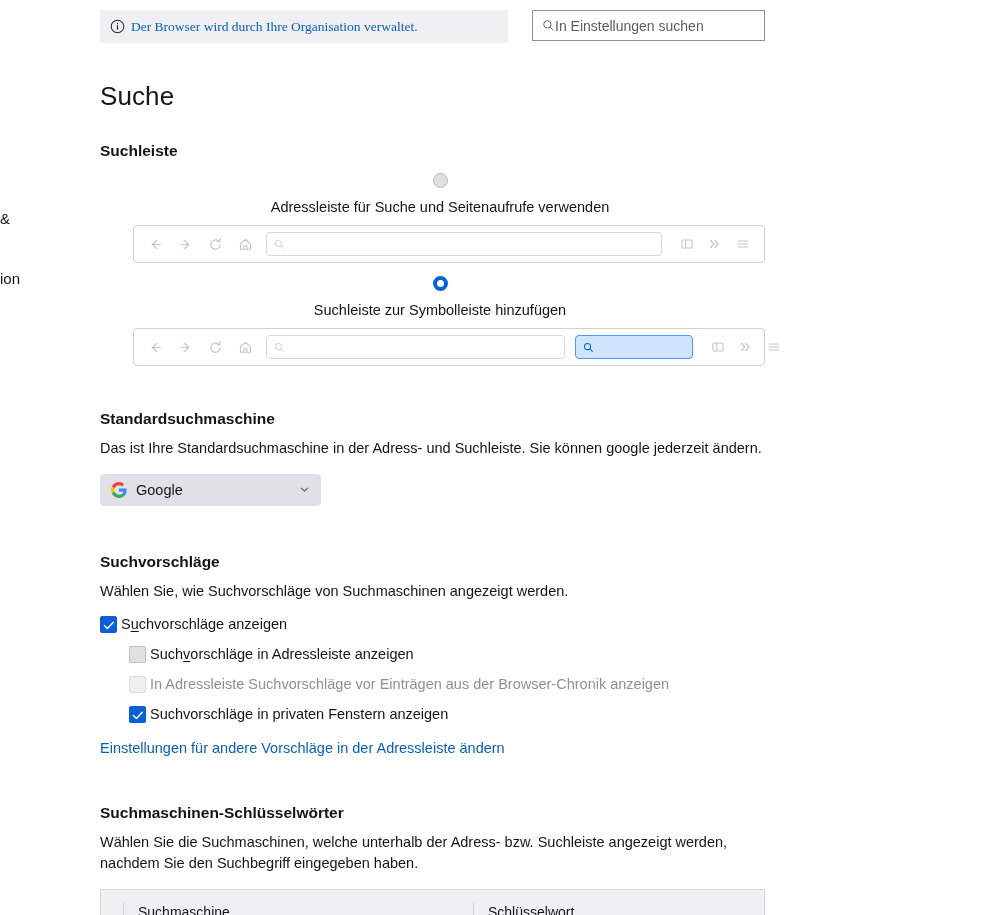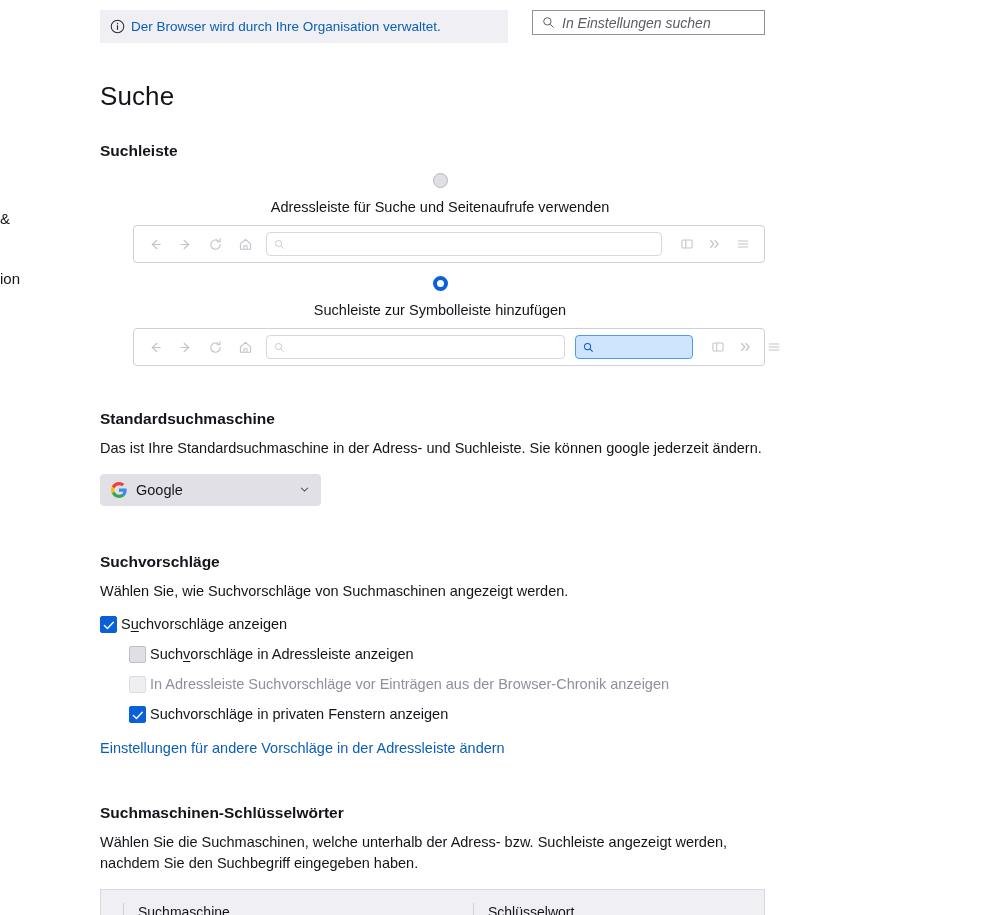--- a/index.html
+++ b/index.html
@@ -36,31 +36,30 @@
     display: flex;
     align-items: center;
     gap: 6px;
     padding: 0 10px;
   }
   .info-icon { width: 15px; height: 15px; flex: none; display:block; }
   .notice-text {
     font-size: 13.5px;
     color: #0a5fb4;
     white-space: nowrap;
+    font-family: Liberation Serif, serif;
   }
   .settings-search {
     flex: 0 0 233px;
-    height: 25px;
+    height: 31px;
     border: 1px solid #8f8f9d;
     background: #fff;
     display: flex;
     align-items: center;
-    gap: 7px;
     padding: 0 9px;
-    font-style: italic;
   }
   .settings-search .mag { width: 13px; height: 13px; flex: none; display:block; }
   .settings-search .ph { font-size: 14px; color: #5b5b66; }
 
   
   .page-title {
     font-size: 26px;
     font-weight: 300;
     color: #15141a;
     margin: 38px 0 0 0;

